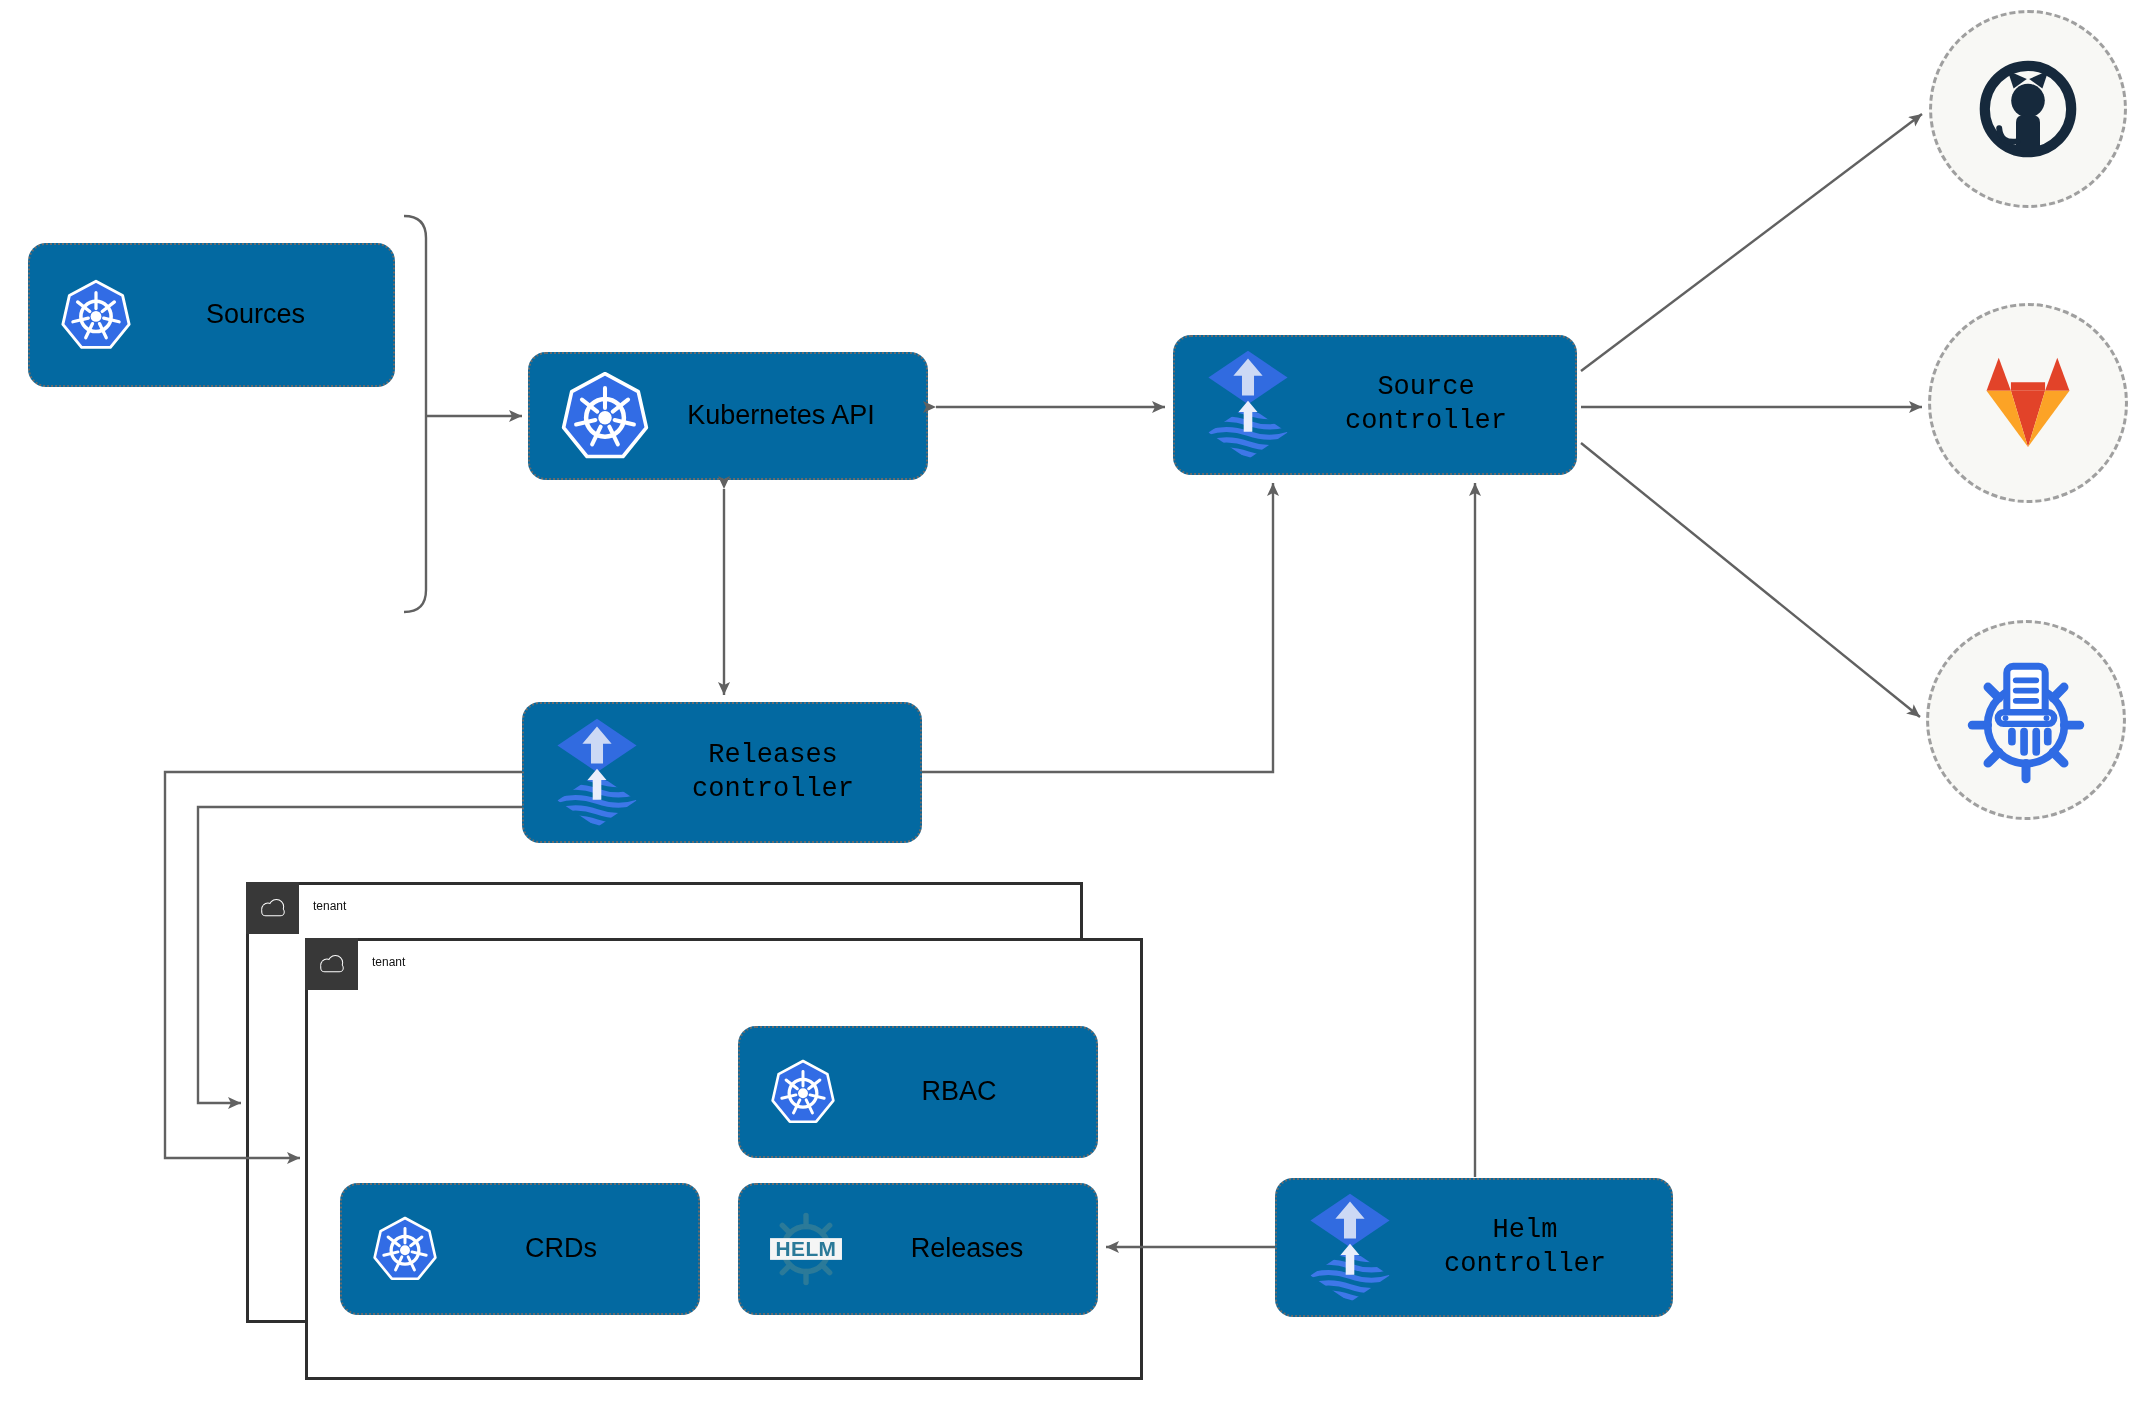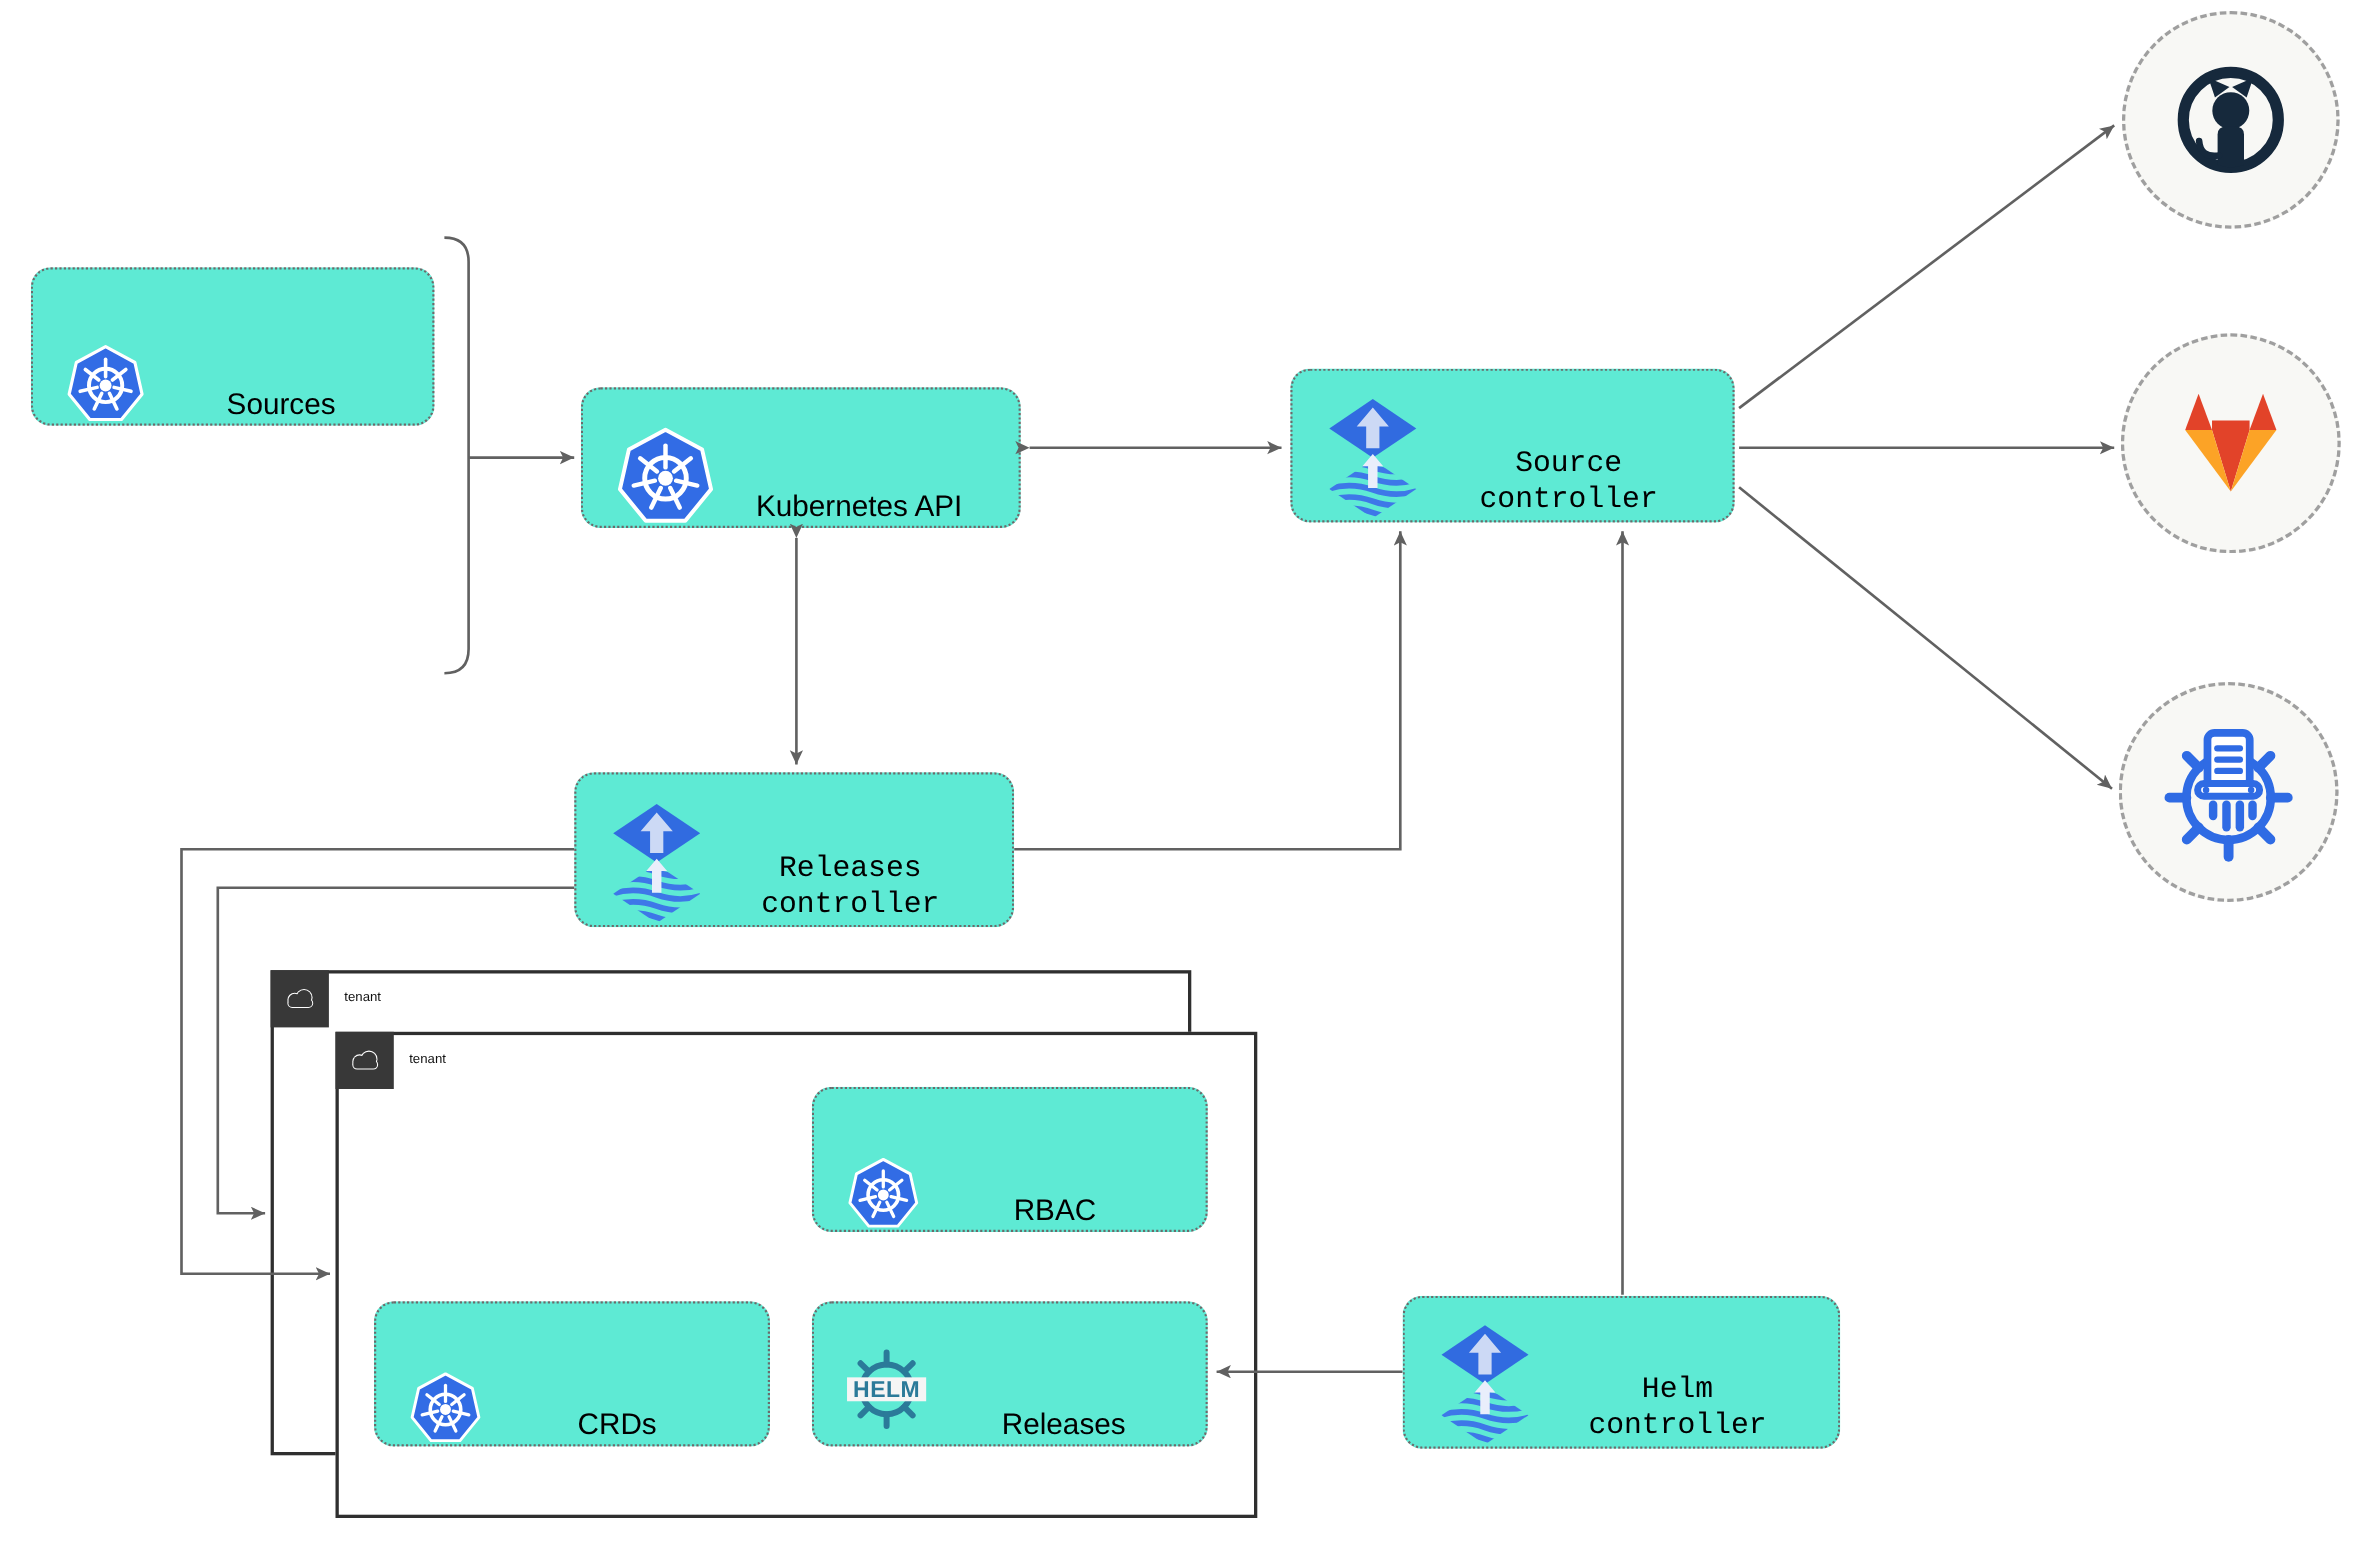--- a/index.html
+++ b/index.html
@@ -2,22 +2,22 @@
 <html><head>
 <meta charset="utf-8">
 <style>
   html,body{margin:0;padding:0;background:#ffffff;}
   .canvas{
     position:relative;width:2144px;height:1407px;background:#ffffff;
     font-family:"Liberation Sans",sans-serif;overflow:hidden;
   }
   
   .node{
-    position:absolute;display:flex;align-items:flex-end;
-    background:#5eead4;border:2px dotted #6b6b6b;border-radius:18px;
+    position:absolute;display:flex;align-items:center;
+    background:#0369a1;border:2px dotted #6b6b6b;border-radius:18px;
     box-sizing:border-box;z-index:3;
   }
   .node .icon{flex:0 0 auto;margin-left:30px;display:flex;align-items:center;justify-content:center;}
   .node .label{flex:1;text-align:center;color:#000;font-size:27px;line-height:1.25;padding-right:14px;}
   .node .label .txt{display:inline-block;}
   .node .label .txt.narrow{max-width:165px;font-family:Liberation Mono, monospace;}
   
   .tenant{
     position:absolute;background:#ffffff;border:3px solid #2f2f2f;box-sizing:border-box;
   }
@@ -214,21 +214,21 @@
       <path d="M0,108 Q25,99 50,108 T100,108"></path>
       <path d="M0,120 Q25,111 50,120 T100,120"></path>
     </g>
     <polygon points="50,58 61,71 55,71 55,94 45,94 45,71 39,71" fill="#e9eefb"></polygon>
   </svg>
       </span>
     <span class="label"><span class="txt narrow">Helm controller</span></span>
   </div>
 
 
-  <div class="node" style="left:738px;top:988px;width:360px;height:132px">
+  <div class="node" style="left:738px;top:1026px;width:360px;height:132px">
     <span class="icon" style="width:66px;height:66px">
   <svg viewBox="0 0 100 100" width="100%" height="100%">
     <polygon points="50,3 87,23 96,63 70,95 30,95 4,63 13,23" fill="#326ce5" stroke="#fff" stroke-width="4" stroke-linejoin="round"></polygon>
     <g stroke="#fff" stroke-width="4.5" stroke-linecap="round" fill="none">
       <circle cx="50" cy="52" r="21" stroke-width="5"></circle>
       <line x1="50" y1="41" x2="50" y2="19"></line>
       <line x1="58.6" y1="45.1" x2="75.6" y2="31.8"></line>
       <line x1="60.7" y1="54.4" x2="82.1" y2="59.4"></line>
       <line x1="54.8" y1="61.9" x2="64.3" y2="81.6"></line>
       <line x1="45.2" y1="61.9" x2="35.7" y2="81.6"></line>

